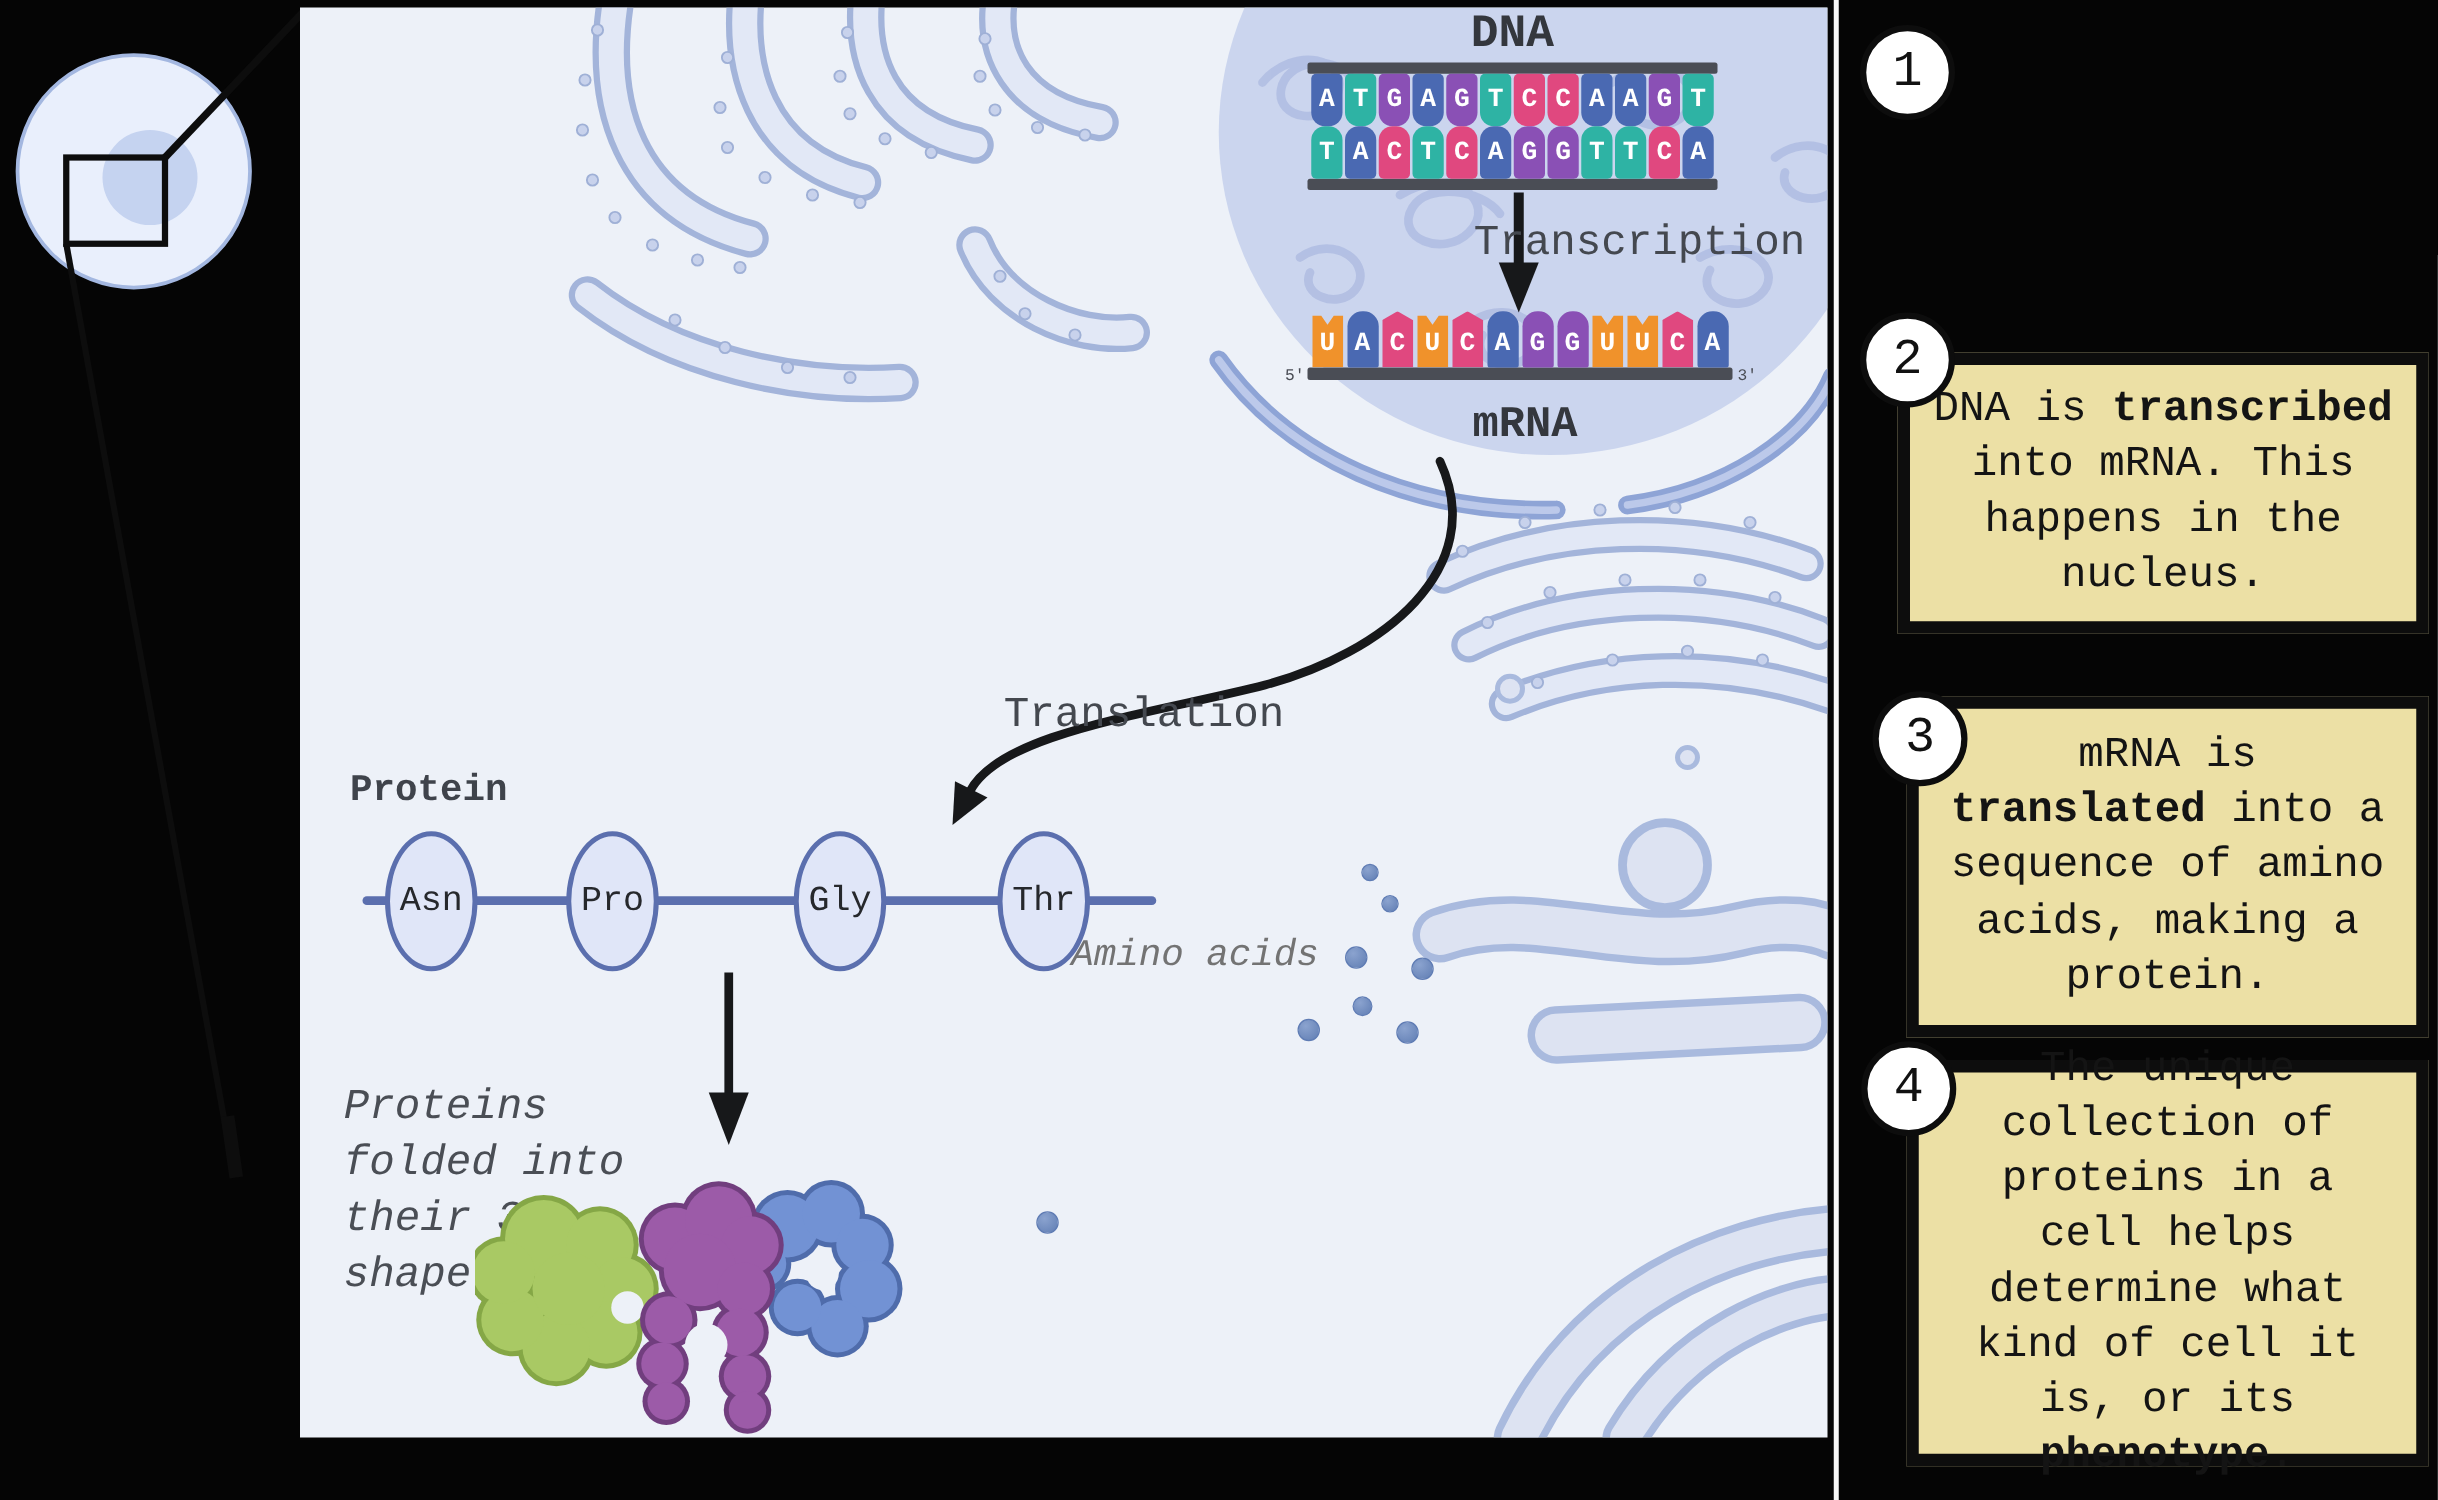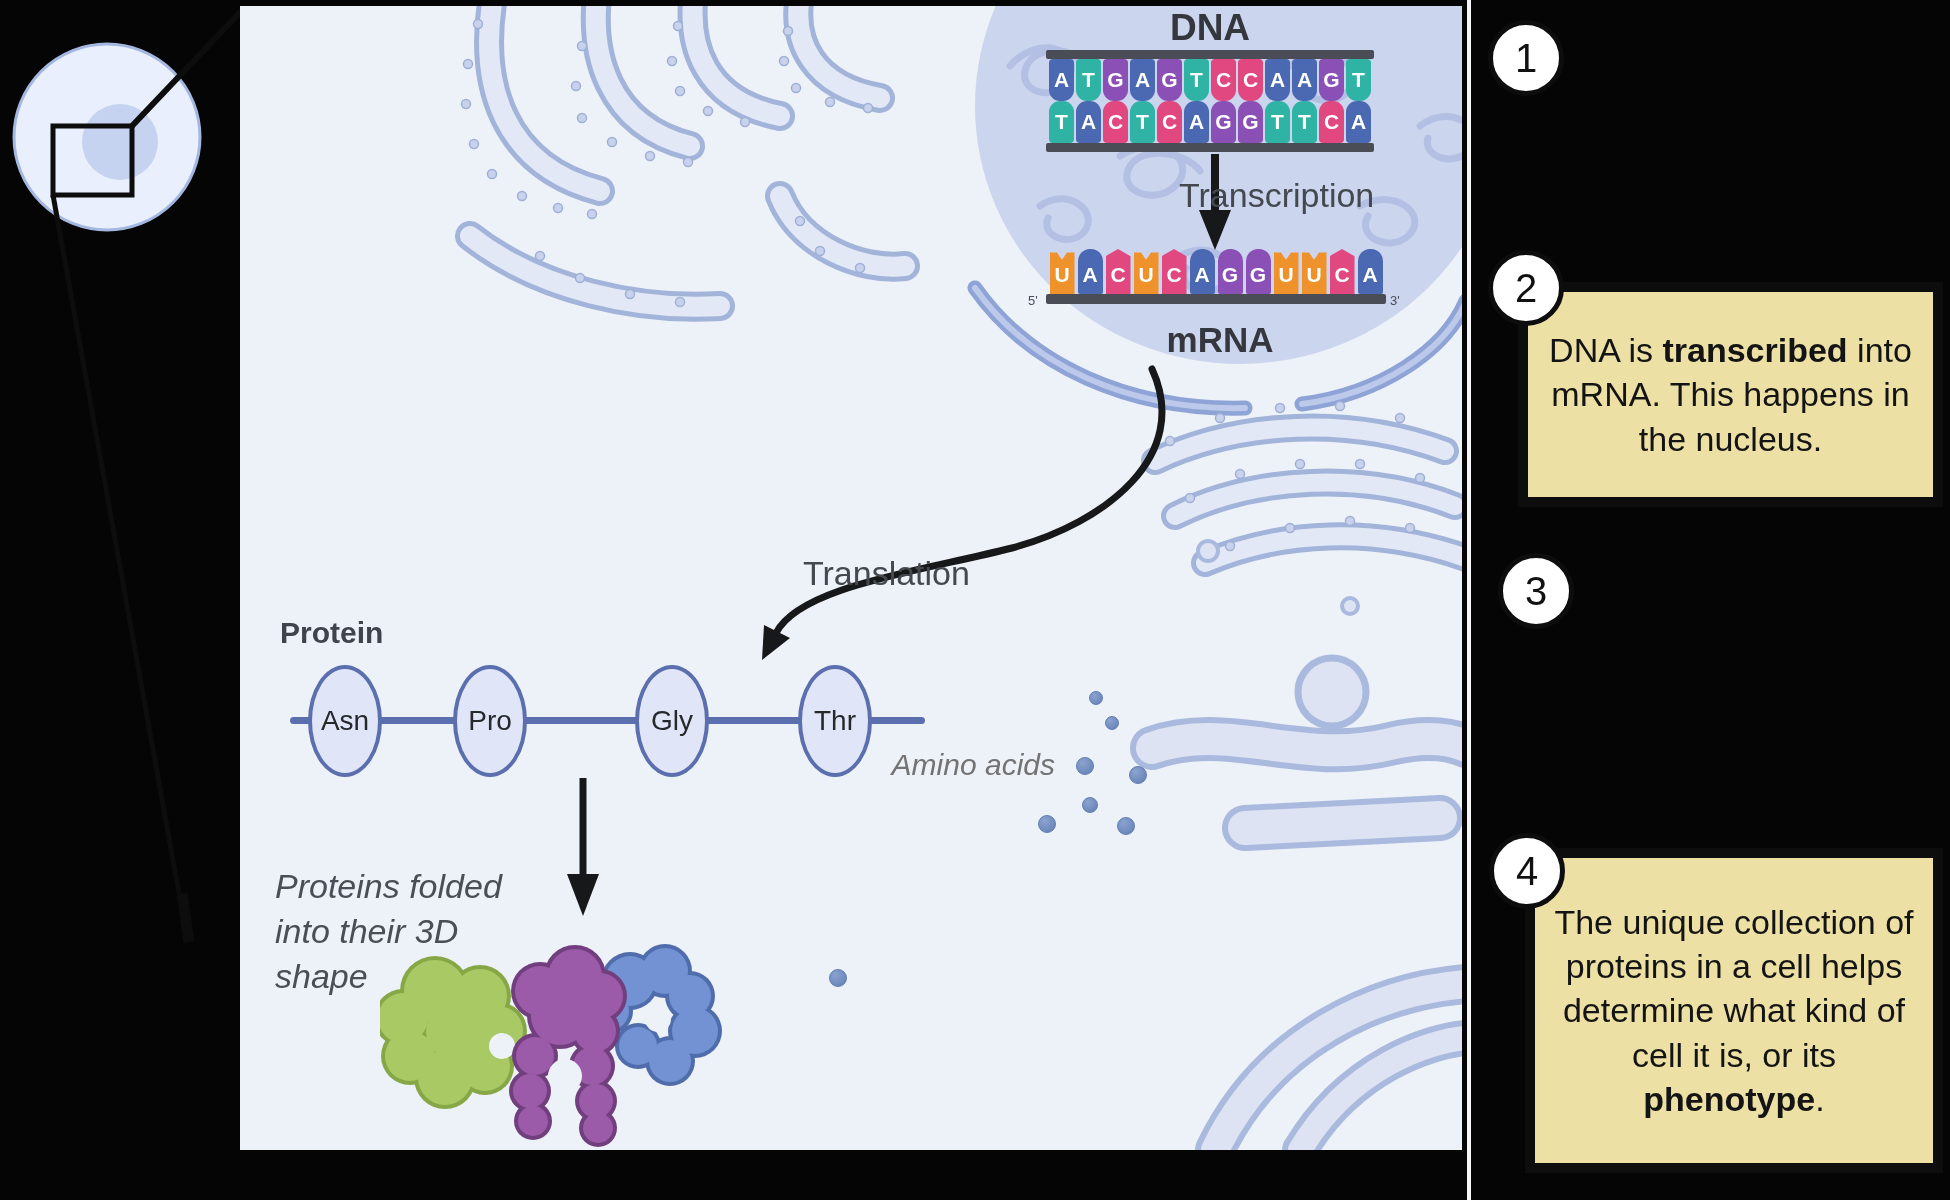--- a/index.html
+++ b/index.html
@@ -1,17 +1,17 @@
 <!DOCTYPE html>
 <html><head>
 <meta charset="utf-8">
 <style>
   html,body{margin:0;padding:0;background:#050505;}
   #stage{position:relative;width:1950px;height:1200px;background:#050505;overflow:hidden;
-         font-family:Liberation Sans, sans-serif;}
+         font-family:Liberation Mono, monospace;}
   
   #panel{position:absolute;left:240px;top:6px;width:1222px;height:1144px;background:#edf1f8;overflow:hidden;}
   #bgart{position:absolute;left:0;top:0;}
   
   #dna-block{position:absolute;left:806px;top:0;width:328px;}
   .seq-label{font-weight:bold;font-size:37px;color:#34373d;text-align:center;height:44px;line-height:44px;}
   .backbone{height:9px;background:#4a4d55;border-radius:2px;}
   .strand{display:flex;gap:2px;justify-content:center;}
   .ntile{width:25px;height:42px;color:#fff;font-weight:bold;font-size:21px;
          display:flex;align-items:center;justify-content:center;}
@@ -364,17 +364,20 @@
   <div id="separator"></div>
 
   <div class="ncirc" id="nc1">1</div>
   <div class="ncirc" id="nc2">2</div>
   <div class="ncirc" id="nc3">3</div>
   <div class="ncirc" id="nc4">4</div>
 
   <div class="nbox" id="nb2">
       <p><span>DNA is </span><b>transcribed</b><span> into mRNA. This happens in the nucleus.</span></p>
     </div>
+  <div class="nbox" id="nb3">
+      <p><span>mRNA is </span><b>translated</b><span> into a sequence of amino acids, making a protein.</span></p>
+    </div>
   <div class="nbox" id="nb4">
       <p><span>The unique collection of proteins in a cell helps determine what kind of cell it is, or its </span><b>phenotype</b><span>.</span></p>
     </div>
 
 </div>
 
 </body></html>

